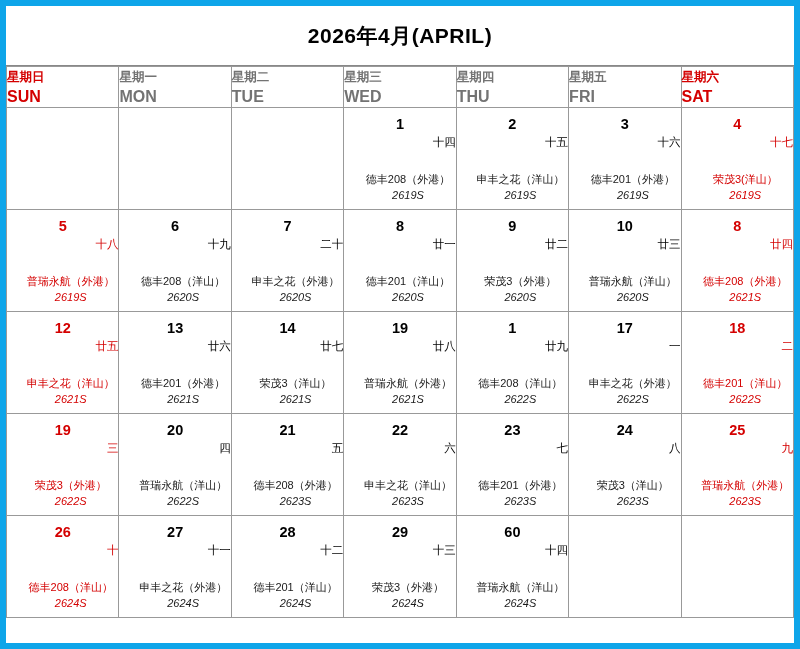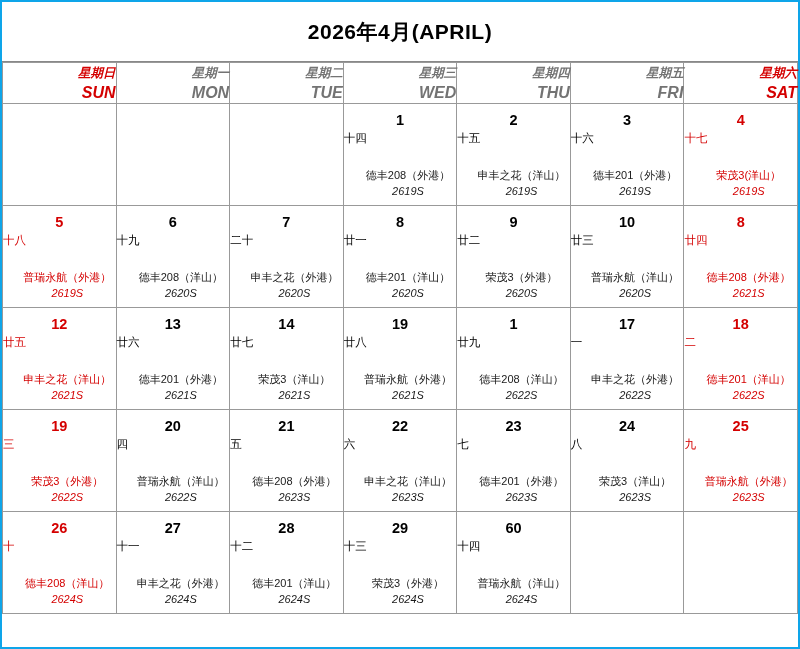--- a/index.html
+++ b/index.html
@@ -11,21 +11,21 @@
     width: 800px;
     height: 649px;
     font-family: "Liberation Sans", sans-serif;
     color: #000000;
   }
   .page {
     width: 800px;
     height: 649px;
     position: relative;
     box-sizing: border-box;
-    border: 2px solid #0ea5e9;
+    border: 6px solid #0ea5e9;
   }
   .title-bar {
     height: 60px;
     display: flex;
     align-items: center;
     justify-content: center;
     border-bottom: 1px solid #888888;
     box-sizing: border-box;
   }
   .title-text {
@@ -39,24 +39,23 @@
     border-collapse: collapse;
     table-layout: fixed;
   }
   table.cal th, table.cal td {
     border: 1px solid #999999;
     padding: 0;
     vertical-align: top;
   }
   .head-cell {
     height: 39px;
-    text-align: right;
+    text-align: left;
     box-sizing: border-box;
     padding-top: 5px;
-    font-style: italic;
   }
   .head-cn {
     font-size: 12.5px;
     font-weight: bold;
     line-height: 20px;
   }
   .head-en {
     font-size: 16px;
     font-weight: bold;
     line-height: 20px;
@@ -72,21 +71,21 @@
     position: relative;
   }
   .daynum {
     text-align: center;
     font-size: 14.5px;
     font-weight: bold;
     line-height: 20px;
     padding-top: 6px;
   }
   .lunar {
-    text-align: left;
+    text-align: right;
     font-size: 11.5px;
     line-height: 17px;
   }
   .red { color: #d40000; }
   .blk { color: #000000; }
   .events {
     position: absolute;
     left: 16px;
     right: 0;
     bottom: 6px;

